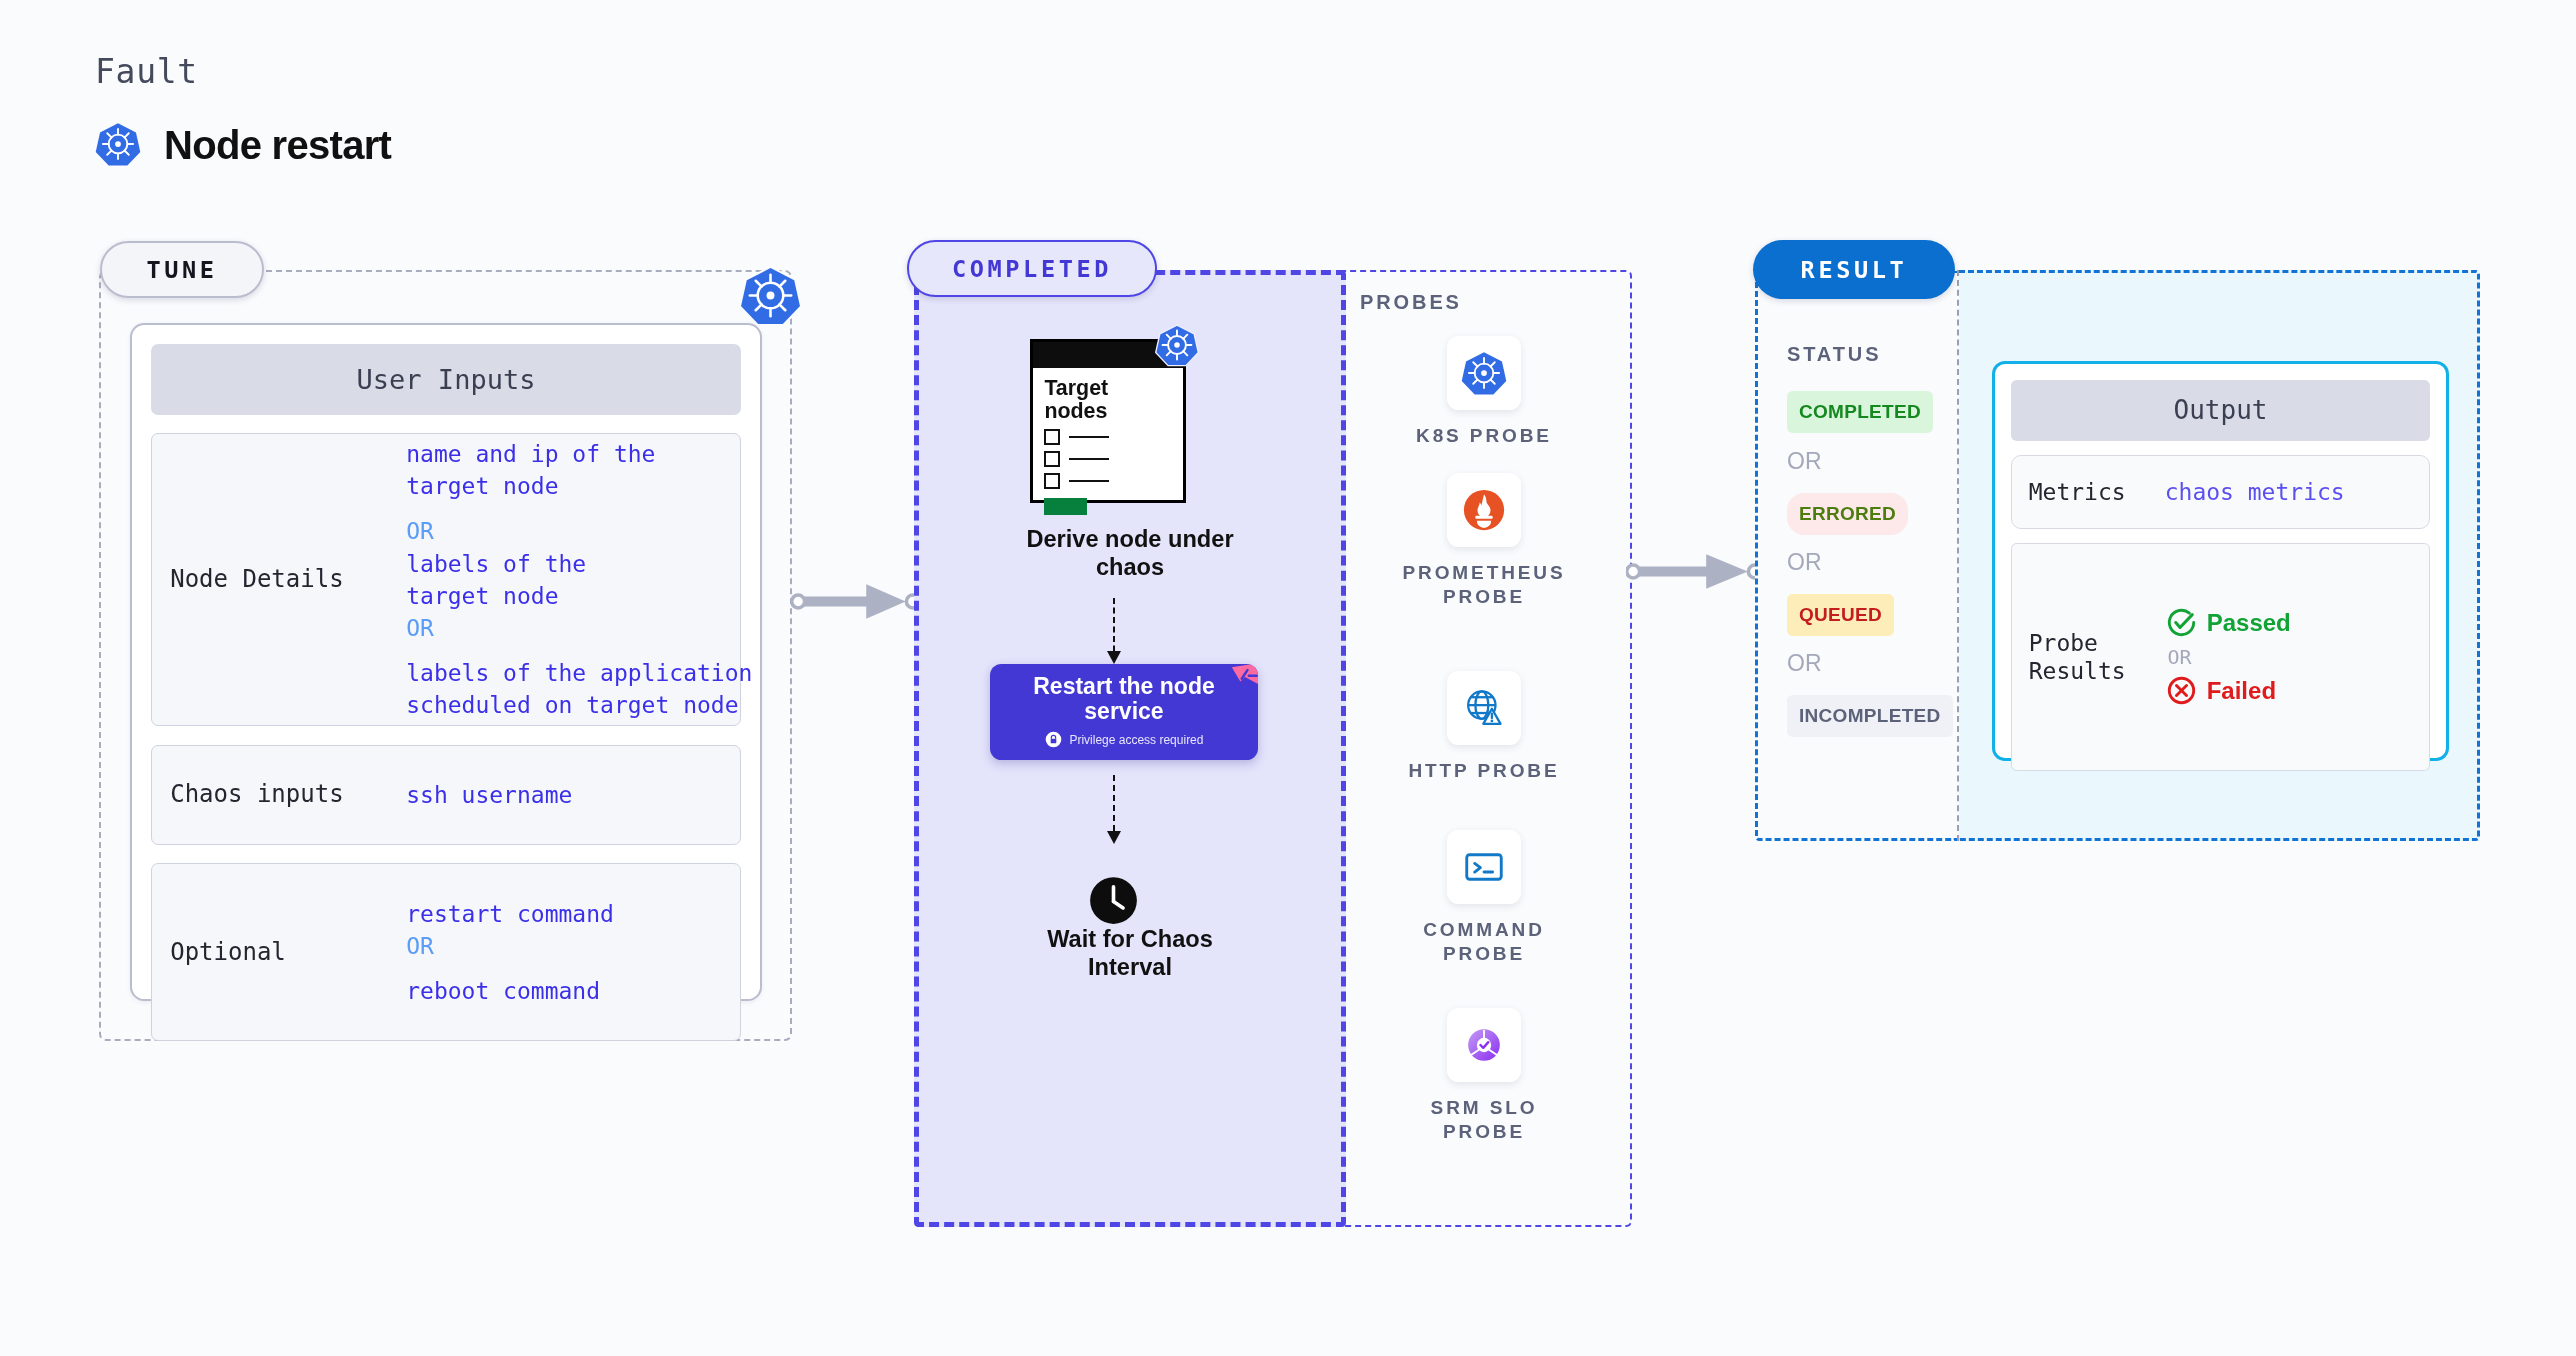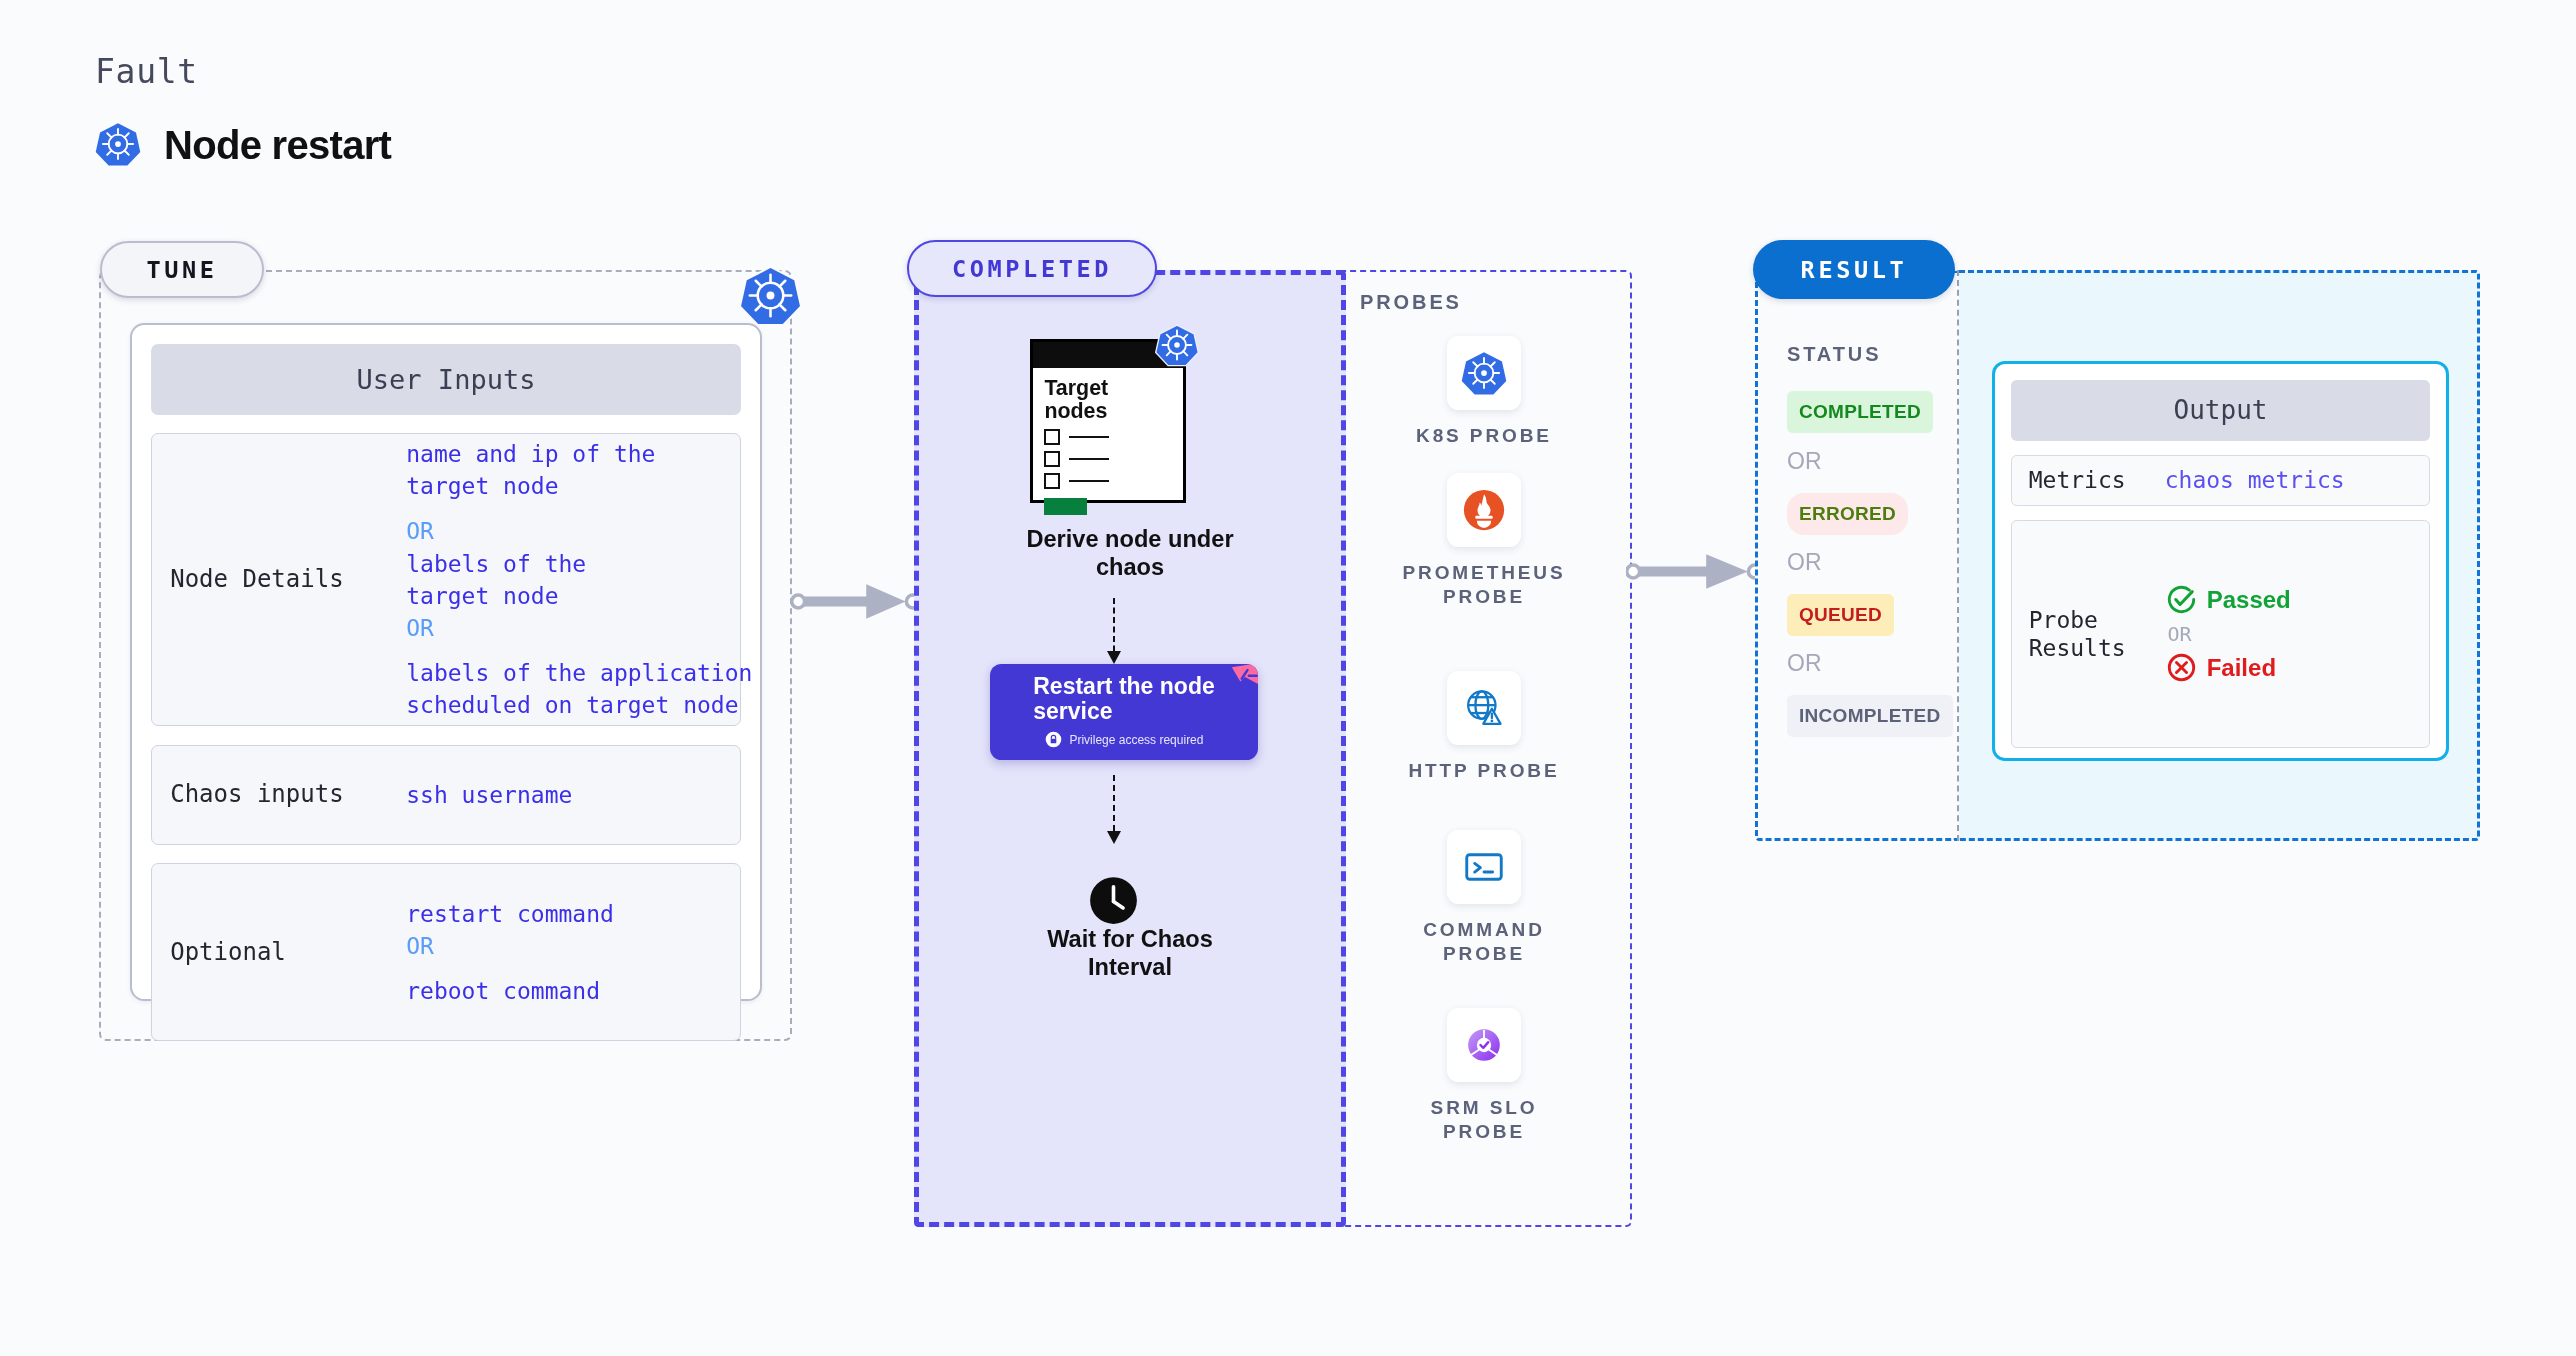--- a/index.html
+++ b/index.html
@@ -117,21 +117,21 @@
   }
   .av1 { top: 598px; height: 63px; }
   .av2 { top: 775px; height: 66px; }
 
   .restart-box {
     position: absolute; left: 990px; top: 664px; width: 268px; height: 96px;
     background: #4338d4; border-radius: 11.4px;
     display: flex; flex-direction: column; align-items: center; justify-content: center;
     box-shadow: 0 3.6px 10px rgba(50,40,150,.25); overflow: hidden;
   }
-  .restart-title { color: #fff; font-size: 23px; font-weight: bold; line-height: 1.08; text-align: left; }
+  .restart-title { color: #fff; font-size: 23px; font-weight: bold; line-height: 1.08; text-align: center; }
   .priv-row { display: flex; align-items: center; gap: 7.9px; margin-top: 6.4px; }
   .priv-text { color: #e8e6fb; font-size: 12px; }
   .bomb { position: absolute; right: -0.7px; top: -0.7px; width: 43px; height: 37px; }
 
   .clock { position: absolute; left: 1088px; top: 875px; width: 51px; height: 51px; }
 
   
   .probe { position: absolute; width: 186px; text-align: center; }
   .probe-icon {
     width: 74px; height: 74px; margin: 0 auto; background: #fff;
@@ -194,21 +194,21 @@
   .out-row {
     margin: 14.3px 15.7px 0 15.7px; background: #f9fafc;
     border: 1.4px solid #d7dae4; border-radius: 5.7px;
     display: flex; align-items: center; padding: 14.3px 17px;
   }
   .out-row .rl {
     width: 136px; flex: none;
     font-family: "DejaVu Sans Mono", monospace; font-size: 23px; color: #23262f; line-height: 1.25;
   }
   .out-metric-val { font-family: "DejaVu Sans Mono", monospace; font-size: 23px; color: #5b4ff0; }
-  .out-row-metrics { height: 51px; }
+  .out-row-metrics { height: 74px; border-radius: 10px; }
   .out-row-probe { height: 228px; align-items: center; }
   .pr-stack { display: flex; flex-direction: column; gap: 4.3px; }
   .pr-item { display: flex; align-items: center; gap: 9px; }
   .pr-text { font-size: 24px; font-weight: bold; }
   .pr-pass { color: #12a337; }
   .pr-fail { color: #e01b1b; }
   .pr-or { font-family: "DejaVu Sans Mono", monospace; font-size: 20px; color: #a4a9ba; margin-left: 2.9px; }
 
   
   .conn { position: absolute; height: 43px; }

